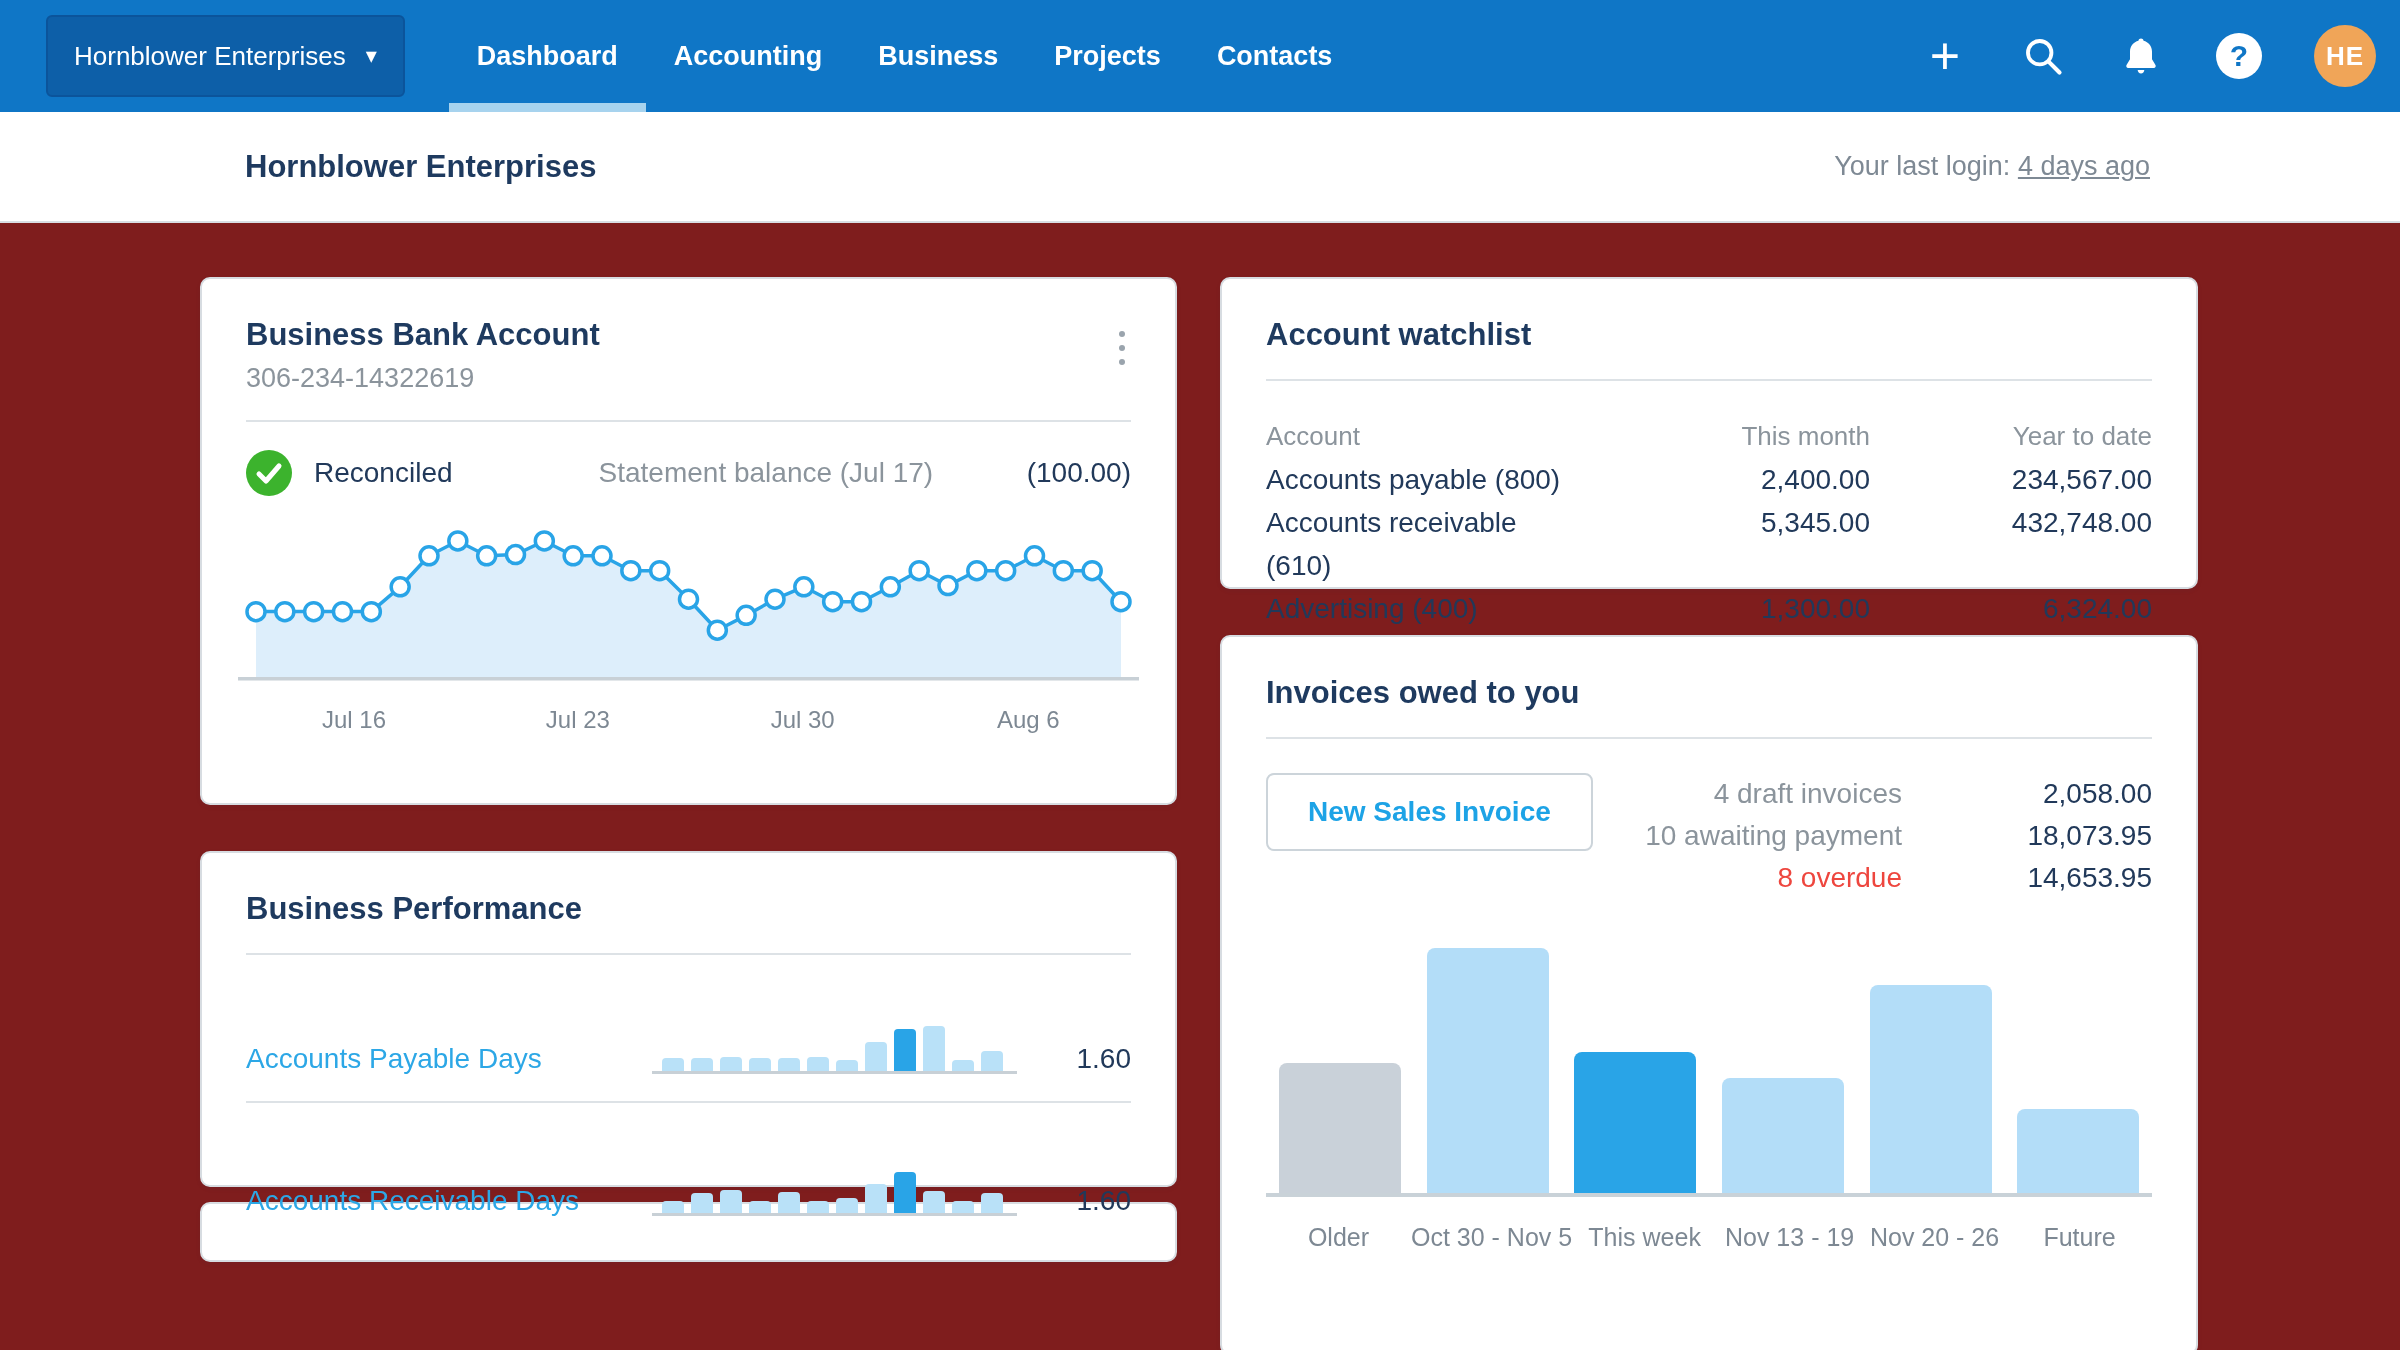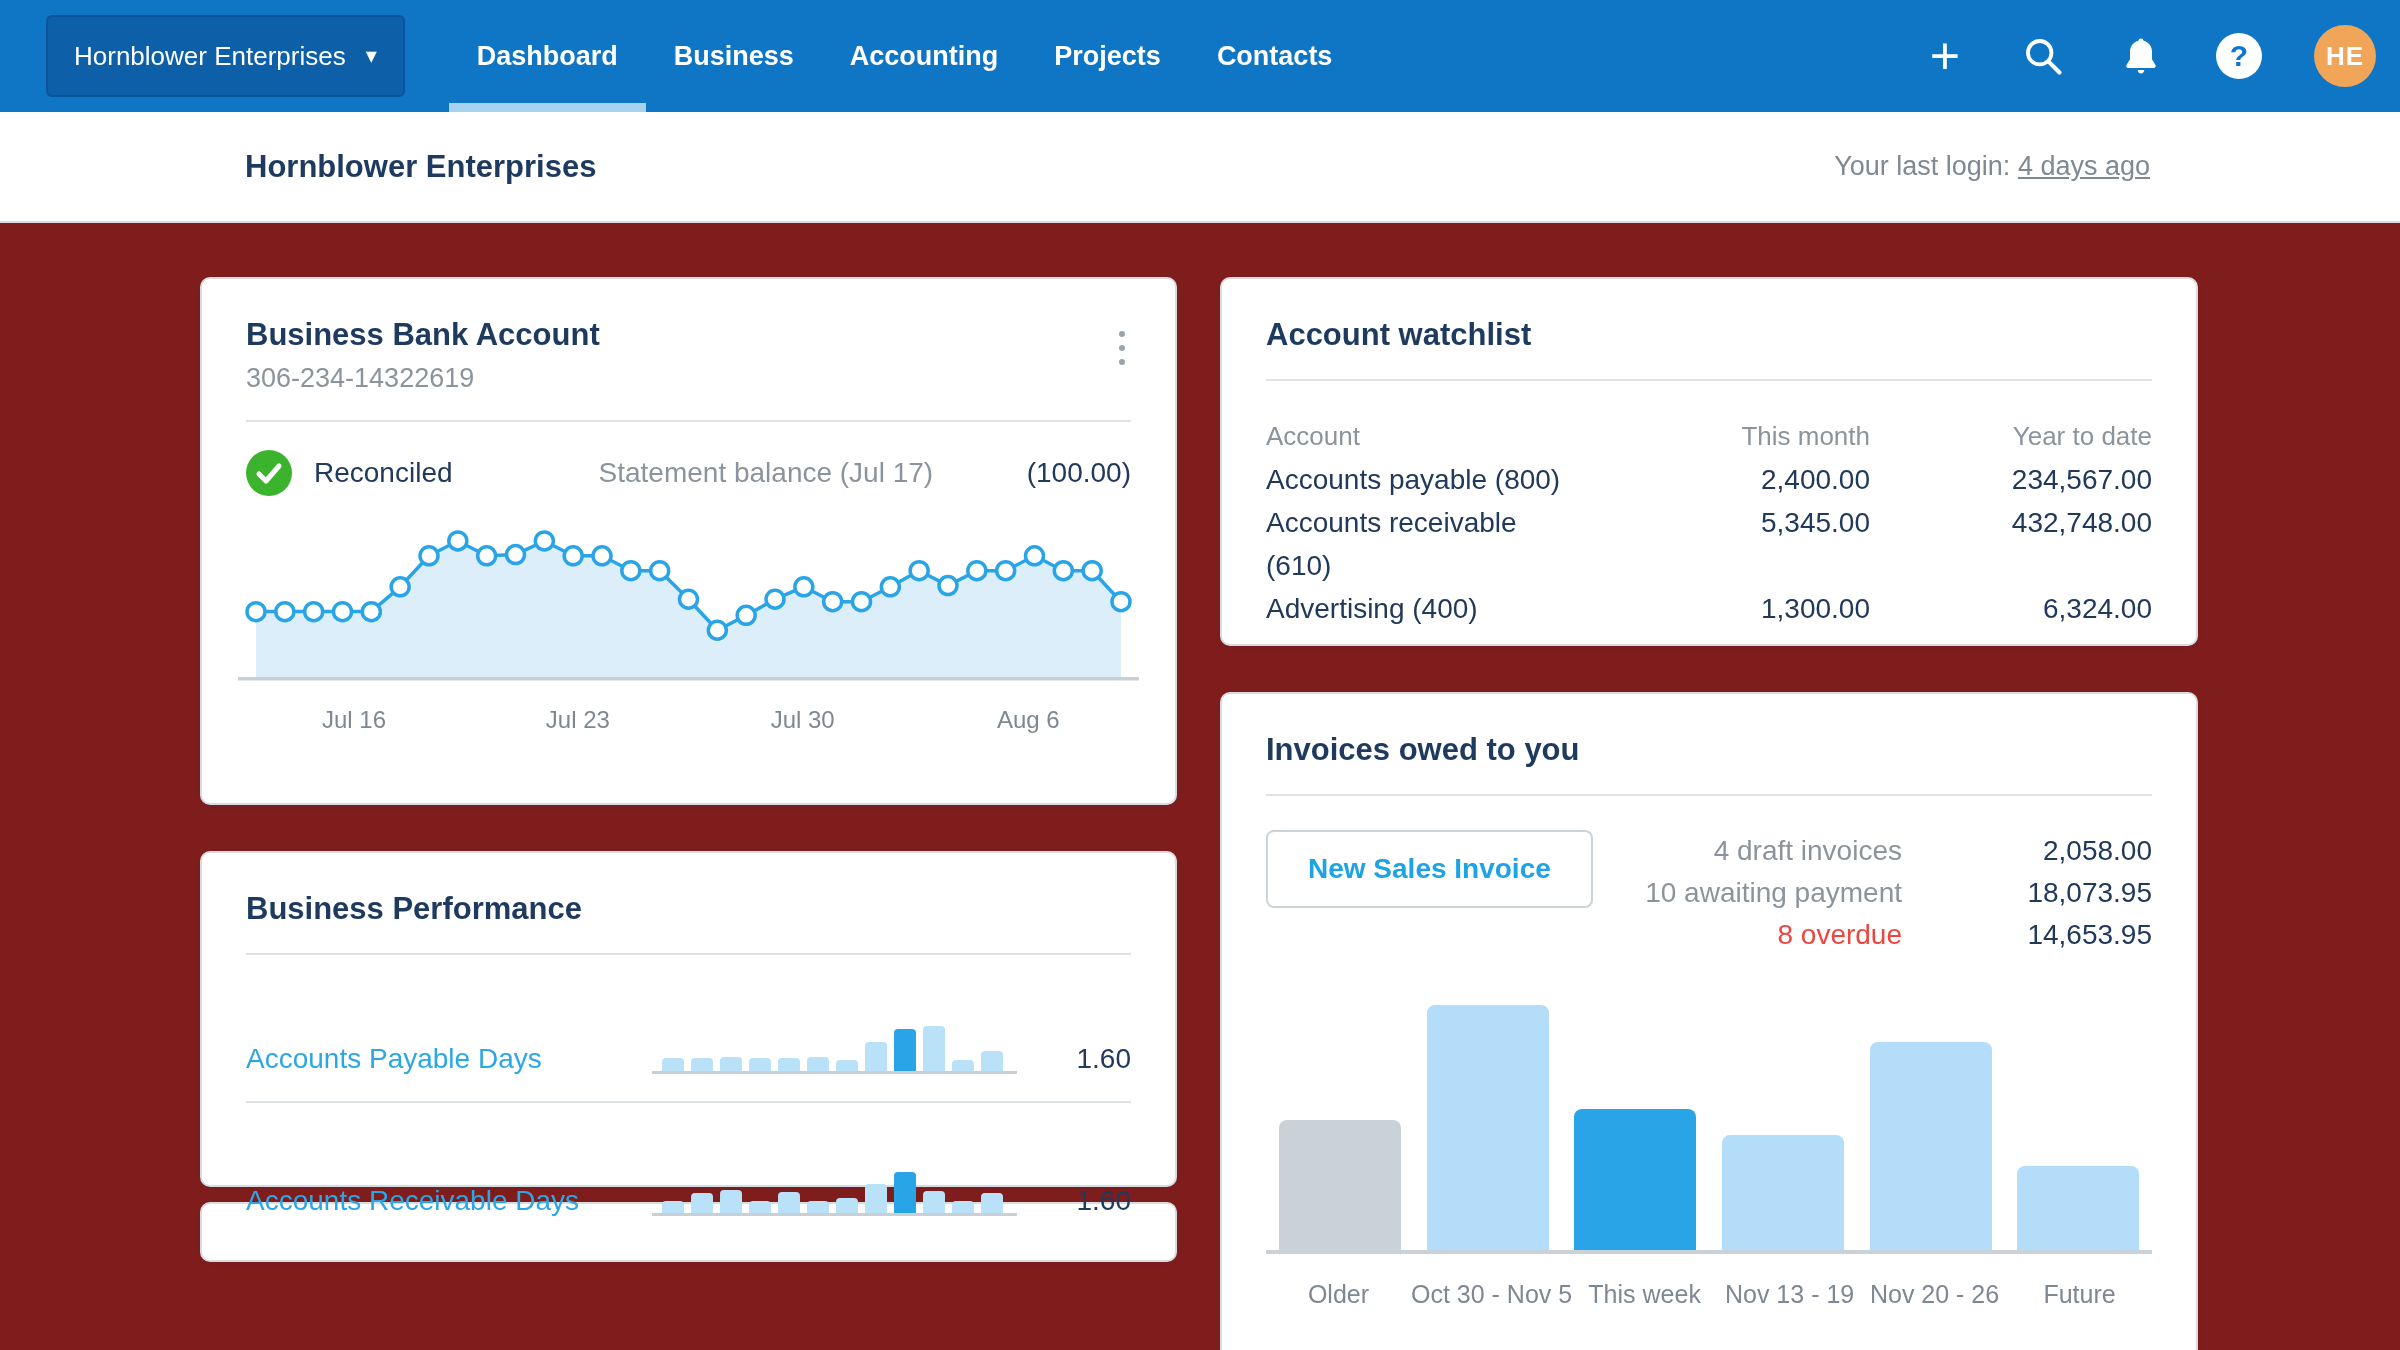--- a/index.html
+++ b/index.html
@@ -39,21 +39,21 @@
   .col-left  { width:977px; flex:none; }
   .col-right { width:978px; flex:none; }
   .card { background:#fff; border:2px solid #d7dce1; border-radius:10px;
           box-shadow:0 2px 5px rgba(30,58,95,.07); padding:38px 44px; }
   .card h2 { font-size:31px; font-weight:700; color:#1e3a5f; }
   .card-divider { border:none; border-top:2px solid #dde2e6; margin-top:26px; }
 
   .card-bank { height:528px; margin-bottom:46px; }
   .card-perf { height:336px; margin-bottom:15px; }
   .card-stub { height:60px; padding:0; }
-  .card-watchlist { height:369px; margin-bottom:46px; }
+  .card-watchlist { height:312px; margin-bottom:46px; }
   .card-invoices  { height:720px; }
 
   
   .bank-head { display:flex; align-items:flex-start; }
   .bank-sub { font-size:27px; color:#8b949c; margin-top:10px; }
   .kebab { margin-left:auto; margin-top:8px; background:none; border:none; cursor:pointer;
            display:flex; flex-direction:column; gap:8px; padding:6px; }
   .kebab i { width:6px; height:6px; border-radius:50%; background:#9aa4ad; }
   .recon-row { display:flex; align-items:center; margin-top:28px; }
   .check-badge { width:46px; height:46px; border-radius:50%; background:#3cb32d; flex:none;
@@ -101,22 +101,22 @@
 
 <div class="viewport">
 
   <header class="topnav">
     <button class="org-btn">
       <span>Hornblower Enterprises</span>
       <span class="caret">▾</span>
     </button>
     <nav class="nav-links">
       <a class="nav-link active">Dashboard</a>
+      <a class="nav-link">Accounting</a>
       <a class="nav-link">Business</a>
-      <a class="nav-link">Accounting</a>
       <a class="nav-link">Projects</a>
       <a class="nav-link">Contacts</a>
     </nav>
     <div class="nav-right">
       <button class="icon-btn">
         <span class="plus-glyph">+</span>
       </button>
       <button class="icon-btn">
         <svg width="44" height="44" viewBox="0 0 24 24">
           <circle cx="10.2" cy="10.2" r="6.4" fill="none" stroke="#ffffff" stroke-width="2.1"></circle>

